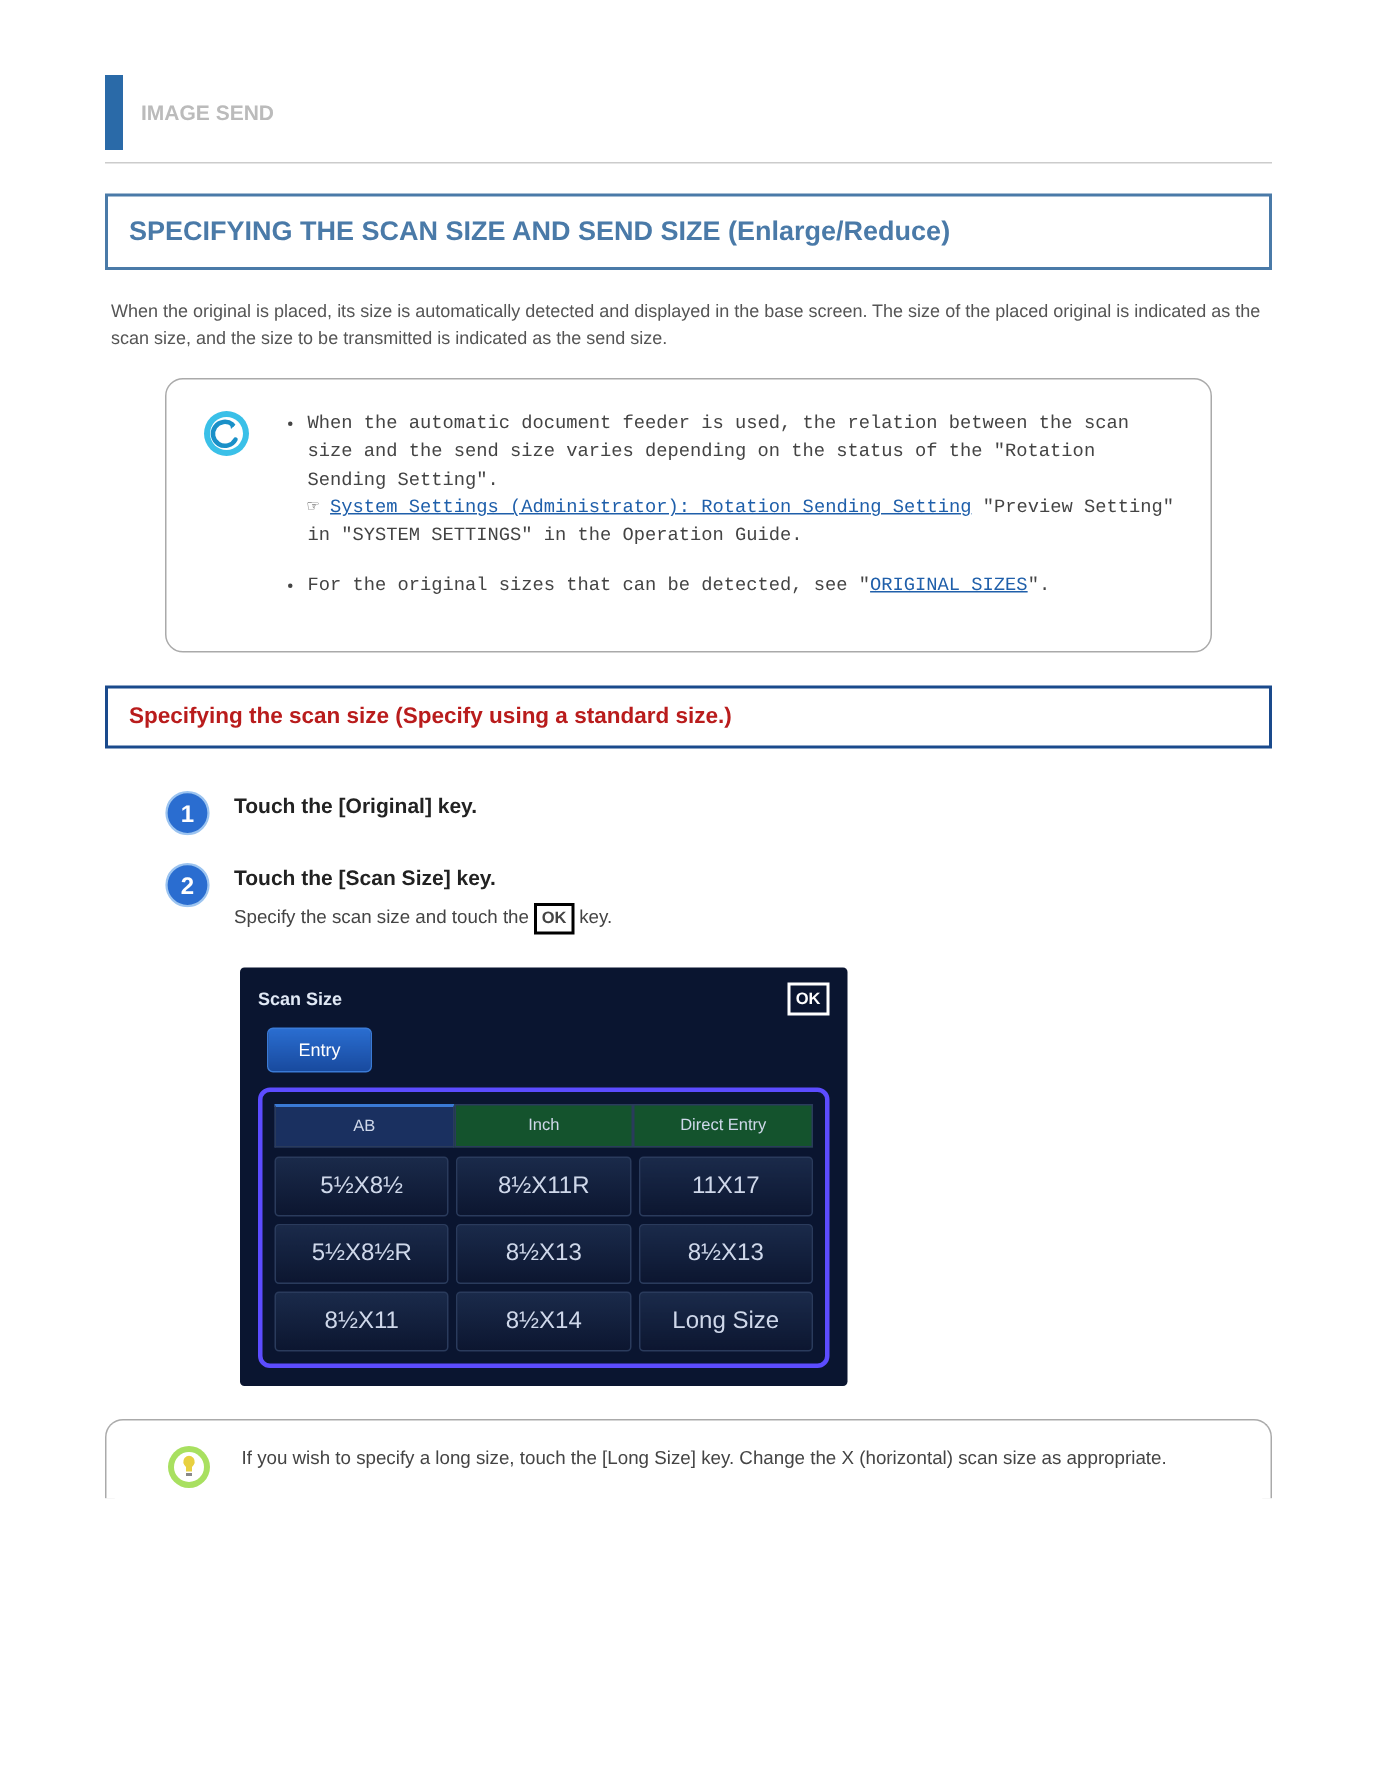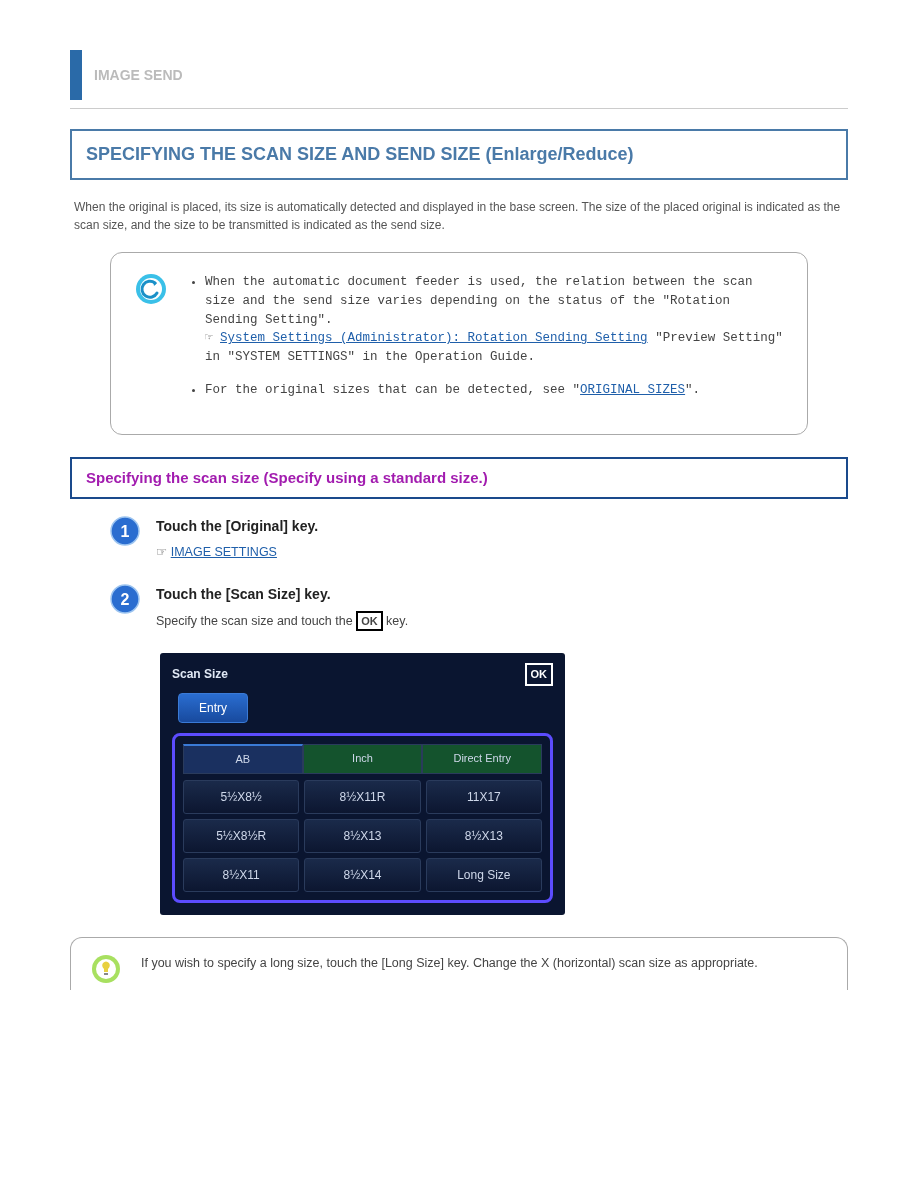--- a/index.html
+++ b/index.html
@@ -7,39 +7,39 @@
 .chapter-bar { display: flex; align-items: center; border-bottom: 1px solid #ccc; padding-bottom: 8px; margin-bottom: 20px; }
 .blue-rect { width: 12px; height: 50px; background: #2a6aa8; margin-right: 12px; }
 .chapter-label { color: #bbb; font-weight: bold; font-size: 14px; }
 .section-box { border: 2px solid #4a7aa8; padding: 10px 14px; font-size: 18px; color: #4a7aa8; font-weight: bold; margin-bottom: 18px; }
 .section-sub { font-size: 12px; color: #555; margin-bottom: 18px; padding-left: 4px; }
 .info-box { border: 1px solid #aaa; border-radius: 12px; padding: 20px 24px; margin: 0 40px 22px 40px; display: flex; gap: 20px; font-family: Liberation Mono, monospace; }
 .info-icon { width: 32px; height: 32px; flex-shrink: 0; }
 .info-list { list-style: disc; padding-left: 18px; color: #444; font-size: 12.5px; }
 .info-list li { margin-bottom: 14px; }
 .info-list a, .inline-link { color: #1f5faa; text-decoration: underline; }
-.subsection-box { border: 2px solid #1a4a8c; padding: 8px 14px; font-size: 15px; color: #a21caf; font-weight: bold; margin-bottom: 17px; }
+.subsection-box { border: 2px solid #1a4a8c; padding: 8px 14px; font-size: 15px; color: #b91c1c; font-weight: bold; margin-bottom: 28px; }
 .step { display: flex; gap: 16px; margin-left: 40px; margin-bottom: 18px; }
 .step-num { width: 30px; height: 30px; flex-shrink: 0; }
 .step-body { flex: 1; }
 .step-title { font-weight: bold; font-size: 14px; color: #222; margin-bottom: 6px; }
 .step-desc { font-size: 12.5px; color: #444; margin-bottom: 4px; }
 .step-desc a { color: #1f5faa; text-decoration: underline; }
 .ok-badge { display: inline-block; border: 2px solid #000; padding: 0 3px; font-size: 11px; font-weight: bold; vertical-align: middle; background: #fff; }
 .screenshot { width: 405px; margin-left: 90px; background: #0a1530; border-radius: 3px; padding: 12px; position: relative; }
 .ss-title { color: #e0e8f5; font-size: 12px; font-weight: bold; margin-bottom: 10px; }
 .ss-ok { position: absolute; top: 10px; right: 12px; border: 2px solid #fff; color: #fff; font-size: 11px; font-weight: bold; padding: 1px 4px; }
 .auto-btn { background: linear-gradient(#2a6dd0,#184a9e); color: #fff; font-size: 12px; padding: 5px 20px; border-radius: 4px; display: inline-block; margin-left: 6px; margin-bottom: 6px; border: 1px solid #3a7ad6; }
 .highlight-box { border: 3px solid #5c4cff; border-radius: 8px; padding: 8px; margin-top: 4px; }
 .tab-row { display: flex; gap: 0; margin-bottom: 6px; }
 .tab { flex: 1; text-align: center; color: #cfd8ea; font-size: 11px; padding: 5px 0; border: 1px solid #2a3b5c; background: #14532d; }
 .tab.active { background: #1a3060; border-top: 2px solid #3a7ad6; }
 .size-grid { display: grid; grid-template-columns: repeat(3, 1fr); gap: 5px; }
-.size-btn { background: linear-gradient(#1a2a4a,#0c1630); border: 1px solid #2a3b5c; color: #cfd8ea; font-size: 12px; text-align: center; padding: 7px 0; border-radius: 3px; }
-.tip-box { border: 1px solid #aaa; border-radius: 12px 12px 0 0; border-bottom: none; padding: 16px 24px 6px 20px; display: flex; gap: 20px; margin-top: 22px; }
+.size-btn { background: linear-gradient(#1a2a4a,#0c1630); border: 1px solid #2a3b5c; color: #cfd8ea; font-size: 16px; text-align: center; padding: 7px 0; border-radius: 3px; }
+.tip-box { border: 1px solid #aaa; border-radius: 12px 12px 0 0; border-bottom: none; padding: 16px 24px 6px 40px; display: flex; gap: 20px; margin-top: 22px; }
 .tip-icon { width: 30px; height: 30px; flex-shrink: 0; }
 </style>
 </head>
 <body>
 
 <div class="chapter-bar">
   <div class="blue-rect"></div>
   <span class="chapter-label">IMAGE SEND</span>
 </div>
 
@@ -77,23 +77,20 @@
 <div class="step">
   <span class="step-num">
     <svg viewBox="0 0 30 30">
         <circle cx="15" cy="15" r="14" fill="#2a6dd0"></circle>
         <circle cx="15" cy="15" r="14" fill="none" stroke="#9cc4f0" stroke-width="1.5"></circle>
         <text x="15" y="21" text-anchor="middle" fill="#fff" font-size="16" font-weight="bold" font-family="Arial">1</text>
       </svg>
   </span>
   <div class="step-body">
     <div class="step-title">Touch the [Original] key.</div>
-    <div class="step-desc">
-      <span>☞ </span><a href="#">IMAGE SETTINGS</a>
-    </div>
   </div>
 </div>
 
 <div class="step">
   <span class="step-num">
     <svg viewBox="0 0 30 30">
         <circle cx="15" cy="15" r="14" fill="#2a6dd0"></circle>
         <circle cx="15" cy="15" r="14" fill="none" stroke="#9cc4f0" stroke-width="1.5"></circle>
         <text x="15" y="21" text-anchor="middle" fill="#fff" font-size="16" font-weight="bold" font-family="Arial">2</text>
       </svg>

